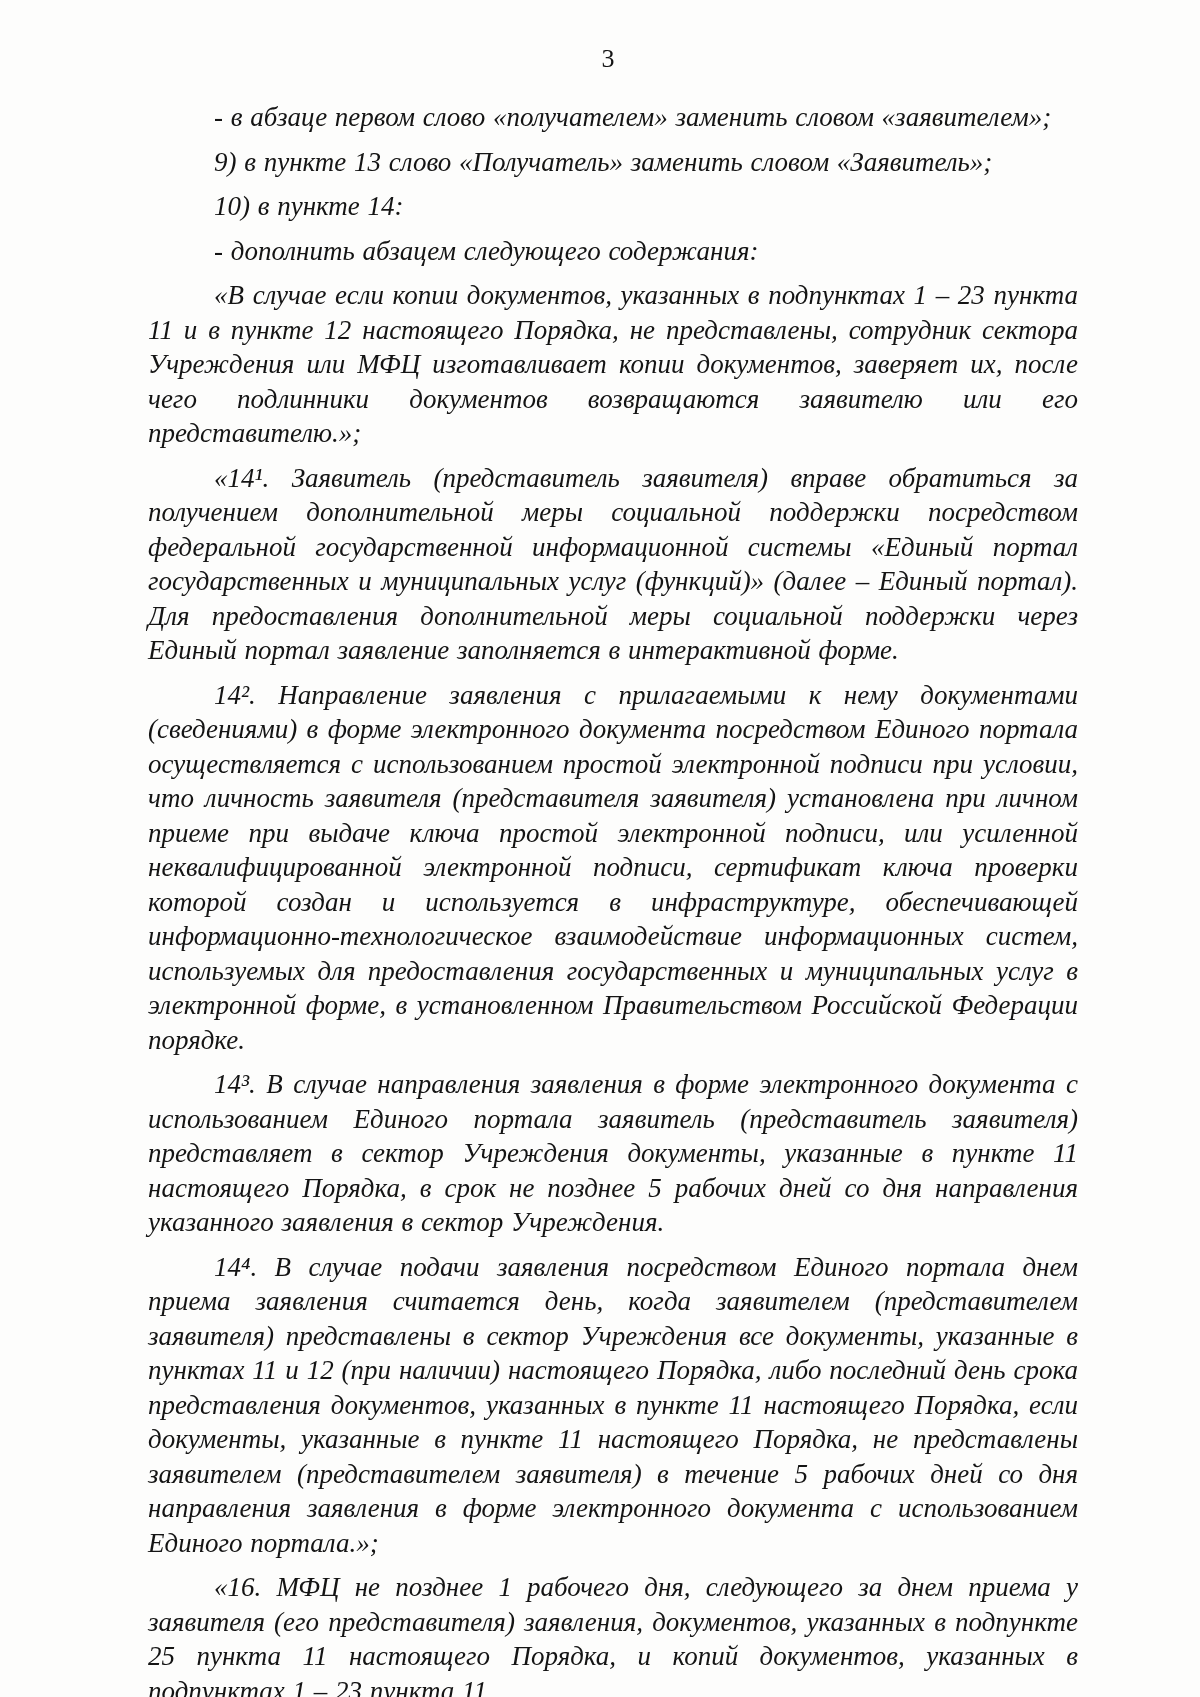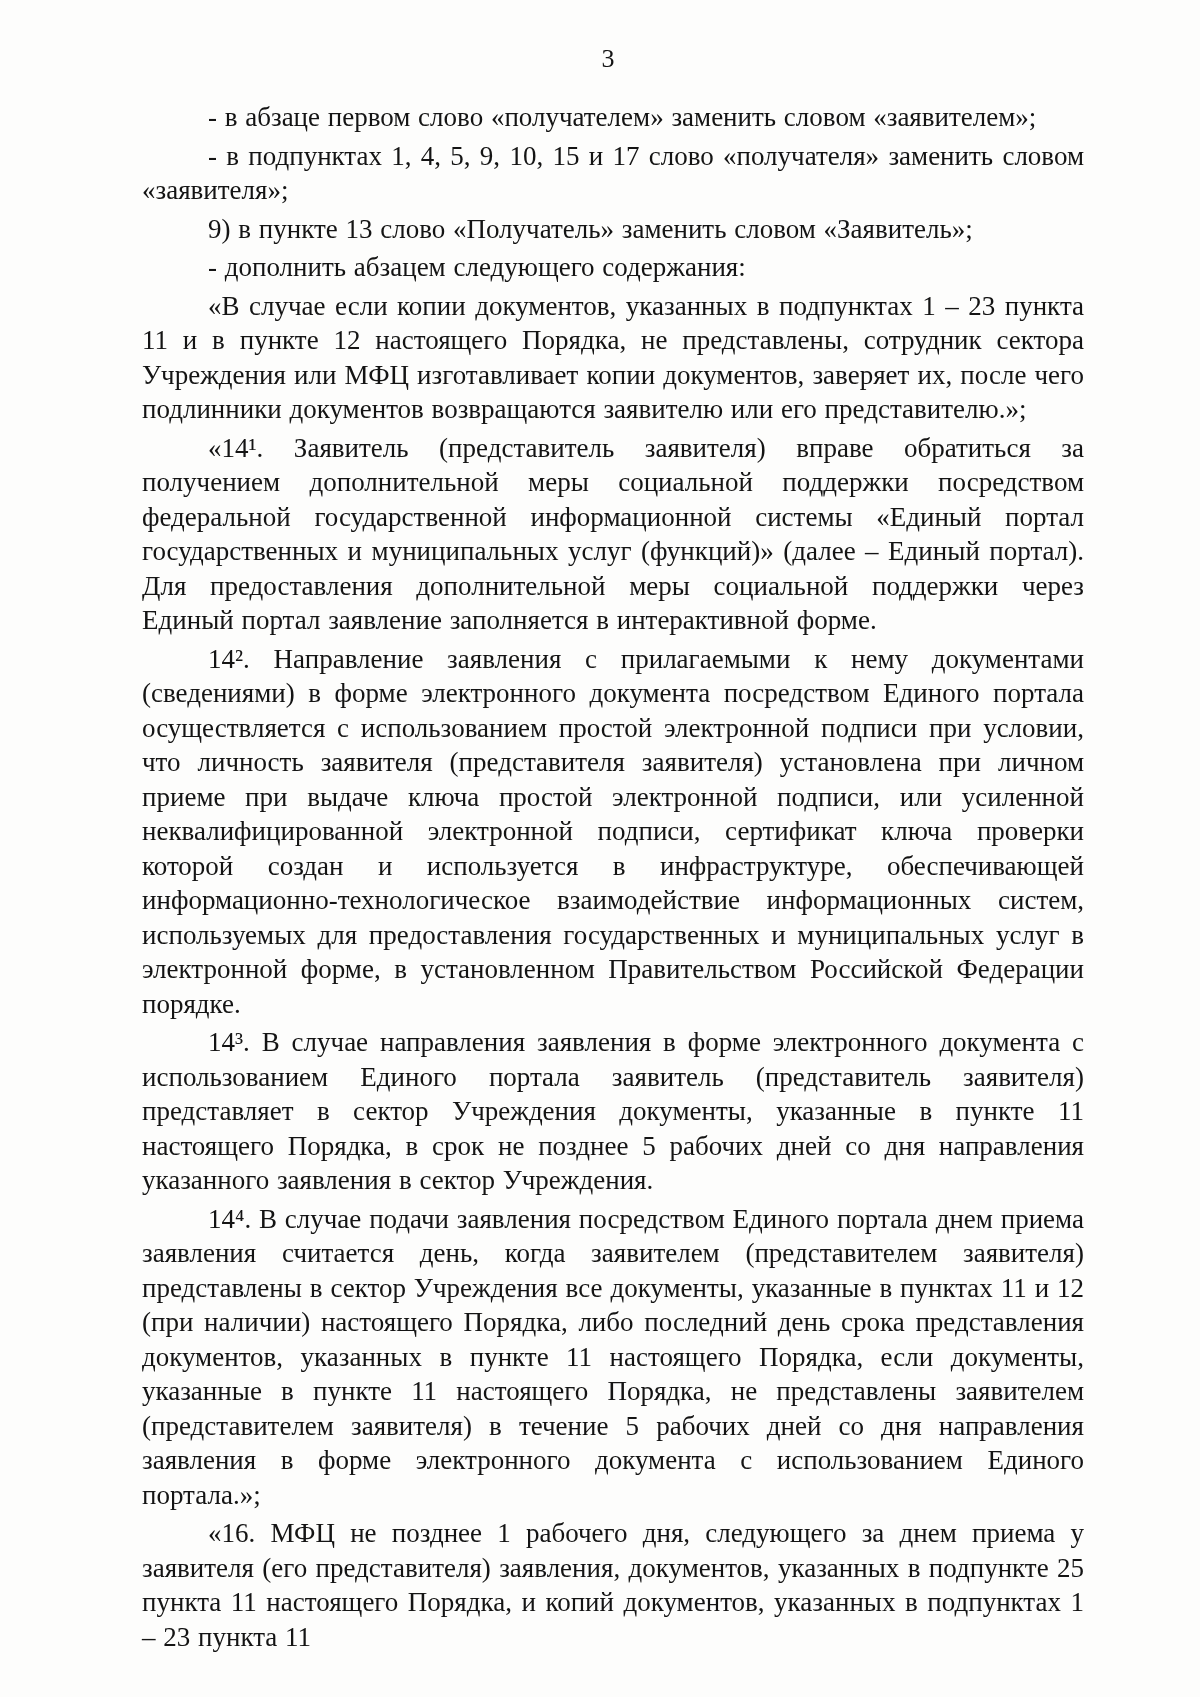--- a/index.html
+++ b/index.html
@@ -26,39 +26,40 @@
     line-height: 30px;
     margin: 0 0 26px 0;
     
     padding-right: 10px;
   }
   .doc-body {
     font-size: 27px;
     line-height: 34.5px;
   }
   .para {
-    margin: 4px;
+    margin: 10px;
     text-align: justify;
     text-indent: 66px;
     word-spacing: 1px;
+    font-style: italic;
   }
   
   .page, .para, .page-number {
     -webkit-font-smoothing: antialiased;
   }
 </style>
 </head>
 <body>
 
 <div class="page">
   <div class="page-number">3</div>
   <div class="doc-body">
       <p class="para">- в абзаце первом слово «получателем» заменить словом «заявителем»;</p>
-      <p class="para">- в подпунктах 1, 4, 5, 9, 10, 15 и 17 слово «получателя» заменить словом «заявителя»;</p>
       <p class="para">9) в пункте 13 слово «Получатель» заменить словом «Заявитель»;</p>
+      <p class="para">10)  в пункте 14:</p>
       <p class="para">- дополнить абзацем следующего содержания:</p>
       <p class="para">«В случае если копии документов, указанных в подпунктах 1 – 23 пункта 11 и в пункте 12 настоящего Порядка, не представлены, сотрудник сектора Учреждения или МФЦ изготавливает копии документов, заверяет их, после чего подлинники документов возвращаются заявителю или его представителю.»;</p>
       <p class="para">«14¹. Заявитель (представитель заявителя) вправе обратиться за получением дополнительной меры социальной поддержки посредством федеральной государственной информационной системы «Единый портал государственных и муниципальных услуг (функций)» (далее – Единый портал). Для предоставления дополнительной меры социальной поддержки через Единый портал заявление заполняется в интерактивной форме.</p>
       <p class="para">14². Направление заявления с прилагаемыми к нему документами (сведениями) в форме электронного документа посредством Единого портала осуществляется с использованием простой электронной подписи при условии, что личность заявителя (представителя заявителя) установлена при личном приеме при выдаче ключа простой электронной подписи, или усиленной неквалифицированной электронной подписи, сертификат ключа проверки которой создан и используется в инфраструктуре, обеспечивающей информационно-технологическое взаимодействие информационных систем, используемых для предоставления государственных и муниципальных услуг в электронной форме, в установленном Правительством Российской Федерации порядке.</p>
       <p class="para">14³. В случае направления заявления в форме электронного документа с использованием Единого портала заявитель (представитель заявителя) представляет в сектор Учреждения документы, указанные в пункте 11 настоящего Порядка, в срок не позднее 5 рабочих дней со дня направления указанного заявления в сектор Учреждения.</p>
       <p class="para">14⁴. В случае подачи заявления посредством Единого портала днем приема заявления считается день, когда заявителем (представителем заявителя) представлены в сектор Учреждения все документы, указанные в пунктах 11 и 12 (при наличии) настоящего Порядка, либо последний день срока представления документов, указанных в пункте 11 настоящего Порядка, если документы, указанные в пункте 11 настоящего Порядка, не представлены заявителем (представителем заявителя) в течение 5 рабочих дней со дня направления заявления в форме электронного документа с использованием Единого портала.»;</p>
       <p class="para">«16. МФЦ не позднее 1 рабочего дня, следующего за днем приема у заявителя (его представителя) заявления, документов, указанных в подпункте 25 пункта 11 настоящего Порядка, и копий документов, указанных в подпунктах 1 – 23 пункта 11</p>
     </div>
 </div>
 

